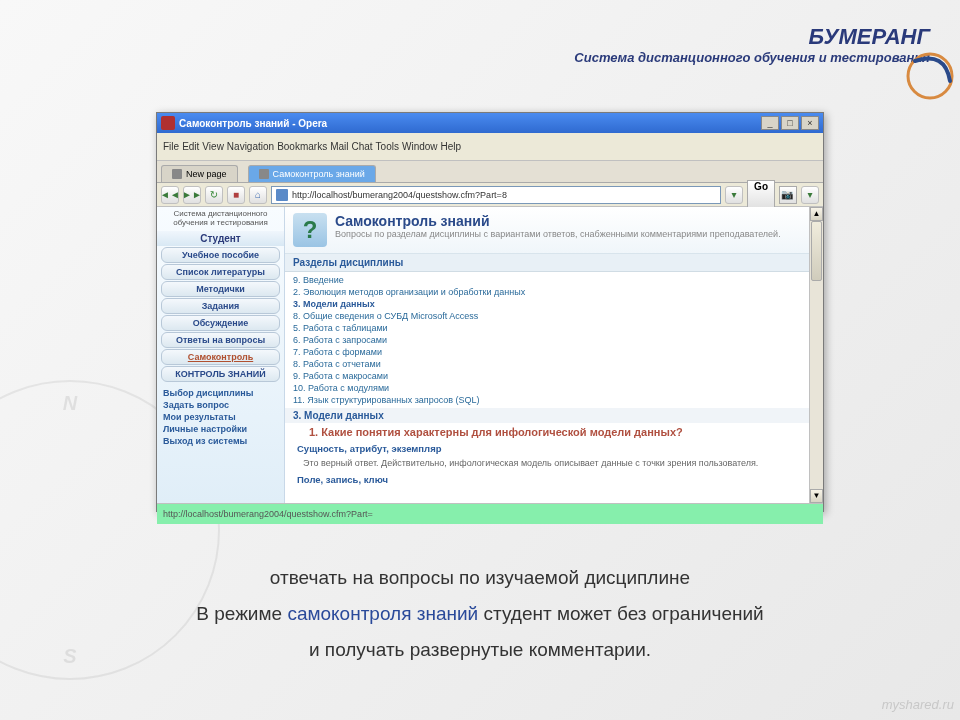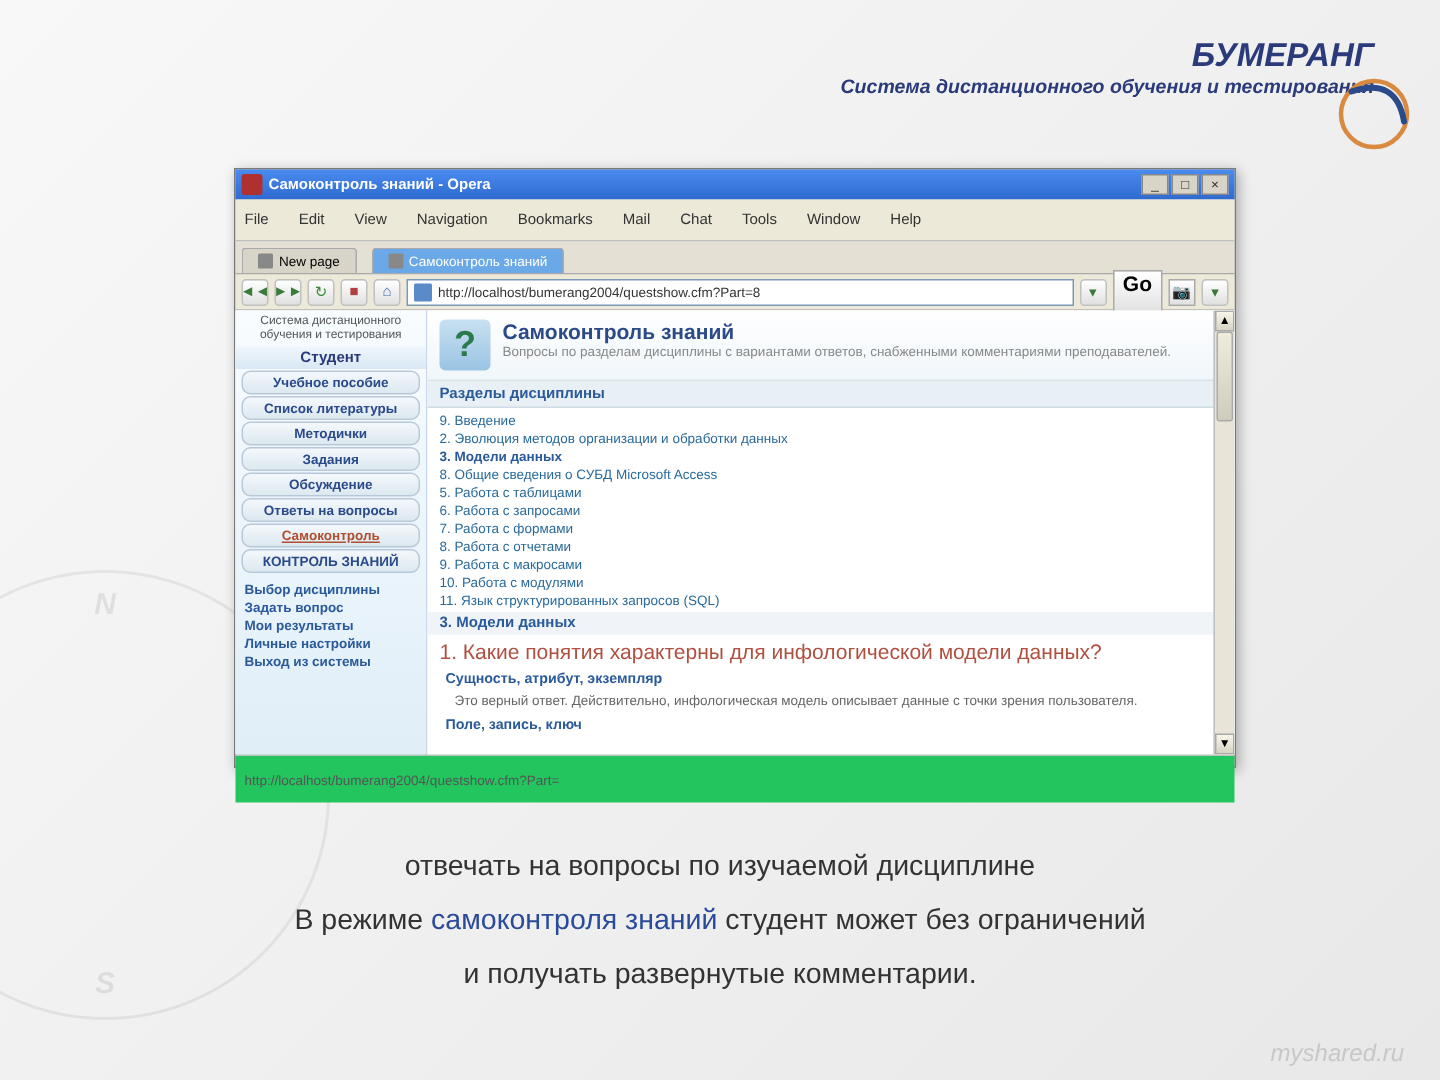--- a/index.html
+++ b/index.html
@@ -1,79 +1,79 @@
 <!DOCTYPE html>
 <html><head>
 <meta charset="utf-8">
 <style>
 * { box-sizing: border-box; margin: 0; padding: 0; }
 body { width: 960px; height: 720px; font-family: Arial, sans-serif; background: #f0f0f0; position: relative; overflow: hidden; }
 .slide-bg { position: absolute; inset: 0; background: linear-gradient(135deg, #f8f8f8 0%, #e8e8e8 100%); }
 .compass-deco { position: absolute; left: -80px; top: 380px; width: 300px; height: 300px; opacity: 0.08; border: 2px solid #333; border-radius: 50%; }
 .compass-deco::before { content: 'N'; position: absolute; top: 10px; left: 50%; transform: translateX(-50%); font-size: 20px; font-weight: bold; font-style: italic; }
 .compass-deco::after { content: 'S'; position: absolute; bottom: 10px; left: 50%; transform: translateX(-50%); font-size: 20px; font-weight: bold; font-style: italic; }
-.header { position: absolute; top: 24px; right: 44px; text-align: right; }
+.header { position: absolute; top: 24px; right: 30px; text-align: right; }
 .header-title { font-size: 22px; font-weight: bold; font-style: italic; color: #2a3a7a; }
 .header-sub { font-size: 13px; font-weight: bold; font-style: italic; color: #2a3a7a; }
 .logo { position: absolute; top: 22px; right: -30px; width: 60px; height: 60px; }
 .logo svg { width: 60px; height: 60px; }
-.watermark { position: absolute; bottom: 8px; right: 24px; font-size: 16px; color: #c8c8c8; font-style: italic; }
+.watermark { position: absolute; bottom: 8px; right: 6px; font-size: 13px; color: #c8c8c8; font-style: italic; }
 
 .browser { position: absolute; left: 156px; top: 112px; width: 668px; height: 400px; background: #ece9d8; border: 1px solid #7a7a7a; box-shadow: 2px 2px 8px rgba(0,0,0,0.3); font-size: 10px; }
 .titlebar { height: 20px; background: linear-gradient(#4a8bf0, #2f6ad0); display: flex; align-items: center; padding: 0 4px; color: #fff; }
 .titlebar-icon { width: 14px; height: 14px; background: #b03030; border-radius: 2px; margin-right: 4px; }
 .titlebar-text { flex: 1; font-size: 10px; font-weight: bold; }
 .win-controls { display: flex; gap: 2px; }
 .win-btn { width: 18px; height: 14px; background: #d8d4c8; border: 1px solid #888; color: #333; font-size: 9px; line-height: 12px; text-align: center; cursor: pointer; }
 
-.menubar { height: 28px; background: #ece9d8; display: flex; align-items: center; padding: 0 6px; gap: 20px; border-bottom: 1px solid #c0c0c0; }
+.menubar { height: 28px; background: #ece9d8; display: flex; align-items: center; padding: 0 6px; gap: 3px; border-bottom: 1px solid #c0c0c0; }
 .menu-item { font-size: 10px; color: #333; cursor: pointer; }
 
 .tabbar { height: 22px; background: #e4e0d4; display: flex; align-items: flex-end; padding: 0 4px; gap: 10px; border-bottom: 1px solid #aaa; }
 .tab { padding: 3px 10px; background: #d8d4c8; border: 1px solid #aaa; border-bottom: none; border-radius: 3px 3px 0 0; font-size: 9px; cursor: pointer; display: flex; align-items: center; gap: 4px; }
 .tab.active { background: #6aa8e8; color: #fff; }
 .tab-icon { width: 10px; height: 10px; background: #888; border-radius: 1px; }
 
 .navbar { height: 24px; background: #ece9d8; display: flex; align-items: center; padding: 0 4px; gap: 4px; border-bottom: 1px solid #c0c0c0; }
 .nav-btn { width: 18px; height: 18px; border: 1px solid #c0c0c0; border-radius: 3px; background: linear-gradient(#fff,#e0e0e0); display: flex; align-items: center; justify-content: center; cursor: pointer; font-size: 10px; color: #3a7a3a; }
 .nav-btn.fwd { color: #3a7a3a; }
 .nav-btn.reload { color: #3a8a3a; }
 .nav-btn.stop { color: #b04040; }
 .nav-btn.home { color: #3a6ab0; }
 .url-box { flex: 1; height: 18px; border: 1px solid #7a98b8; background: #fff; padding: 0 4px; display: flex; align-items: center; font-size: 9px; color: #333; }
 .url-icon { width: 12px; height: 12px; background: #5a8ac8; border-radius: 1px; margin-right: 4px; }
-.go-btn { padding: 0 6px; height: 30px; border: 1px solid #aaa; background: linear-gradient(#fff,#e0e0e0); font-size: 14px; font-weight: bold; cursor: pointer; }
+.go-btn { padding: 0 6px; height: 30px; border: 1px solid #aaa; background: linear-gradient(#fff,#e0e0e0); font-size: 10px; font-weight: bold; cursor: pointer; }
 .cam-btn { width: 18px; height: 18px; border: 1px solid #aaa; background: linear-gradient(#fff,#e0e0e0); cursor: pointer; font-size: 10px; display:flex; align-items:center; justify-content:center; }
 
 .content { display: flex; height: 296px; background: #fff; }
 .sidebar { width: 128px; background: linear-gradient(#f8fcff,#e0eef8); border-right: 1px solid #c8d8e8; }
 .sb-hdr { padding: 3px 4px; font-size: 8px; color: #555; text-align: center; line-height: 1.1; }
 .sb-section-title { padding: 2px 0; background: linear-gradient(#f0f6fc,#d8e8f4); color: #2a3a7a; font-weight: bold; text-align: center; font-size: 10px; }
 .sb-btn { display: block; margin: 1px 4px; padding: 2px 4px; background: linear-gradient(#f4f8fc,#dce8f0); border: 1px solid #b8c8d8; border-radius: 6px; color: #2a4a8a; font-size: 9px; font-weight: bold; text-align: center; cursor: pointer; }
 .sb-btn.active { color: #b05030; text-decoration: underline; }
 .sb-link { display: block; padding: 1px 6px; color: #2a5a9a; font-size: 9px; font-weight: bold; text-align: left; cursor: pointer; }
 
 .main { flex: 1; background: #fff; overflow: hidden; position: relative; }
 .main-hdr { display: flex; align-items: flex-start; padding: 6px 8px; gap: 8px; background: linear-gradient(#fff,#f0f6fa); border-bottom: 1px solid #d8e4ec; }
 .help-icon { width: 34px; height: 34px; background: linear-gradient(#c8e0f0,#9ac4e4); border-radius: 4px; display: flex; align-items: center; justify-content: center; font-size: 24px; font-weight: bold; color: #2a7a4a; }
 .main-title { font-size: 14px; font-weight: bold; color: #2a4a8a; }
 .main-sub { font-size: 9px; color: #888; line-height: 1.2; }
 .section-hdr { padding: 3px 8px; background: #e8f0f6; color: #2a5a9a; font-weight: bold; font-size: 10px; border-bottom: 1px solid #d0dce4; }
 .topic-list { padding: 2px 8px; }
 .topic { font-size: 9px; color: #2a6a9a; cursor: pointer; padding: 1px 0; }
 .topic.hl { font-weight: bold; color: #2a5a9a; }
 .sel-topic { padding: 2px 8px; background: #f0f4f8; color: #2a5a9a; font-weight: bold; font-size: 10px; }
-.question { padding: 3px 8px; font-size: 14px; font-weight: normal; color: #b05040; }
+.question { padding: 3px 24px; font-size: 11px; font-weight: bold; color: #b05040; }
 .answer-opt { padding: 2px 12px; font-size: 9.5px; font-weight: bold; color: #2a5a9a; cursor: pointer; }
 .feedback { padding: 2px 18px; font-size: 9px; color: #666; line-height: 1.3; }
 .scrollbar-v { position: absolute; right: 0; top: 0; bottom: 0; width: 14px; background: #e8e4d8; border-left: 1px solid #c0c0c0; }
 .sb-arrow { height: 14px; background: linear-gradient(#f8f4e8,#d8d4c4); border: 1px solid #aaa; text-align: center; font-size: 8px; line-height: 12px; cursor: pointer; }
 .sb-thumb { position: absolute; top: 14px; left: 1px; right: 1px; height: 60px; background: linear-gradient(#f0ecdc,#d0ccbc); border: 1px solid #aaa; border-radius: 2px; cursor: pointer; }
 
-.statusbar { height: 32px; background: #22c55e; border-top: 1px solid #c0c0c0; padding: 0 6px; display: flex; align-items: center; font-size: 9px; color: #555; }
+.statusbar { height: 21px; background: #86efac; border-top: 1px solid #c0c0c0; padding: 0 6px; display: flex; align-items: center; font-size: 9px; color: #555; }
 
 .bottom-text { position: absolute; left: 50%; transform: translateX(-50%); top: 560px; width: 720px; text-align: center; font-size: 19px; color: #333; line-height: 1.9; }
 .bottom-text .hl { color: #2a4a9a; }
 </style>
 </head>
 <body>
 
 <div class="slide-bg">
   <div class="compass-deco"></div>
 </div>

